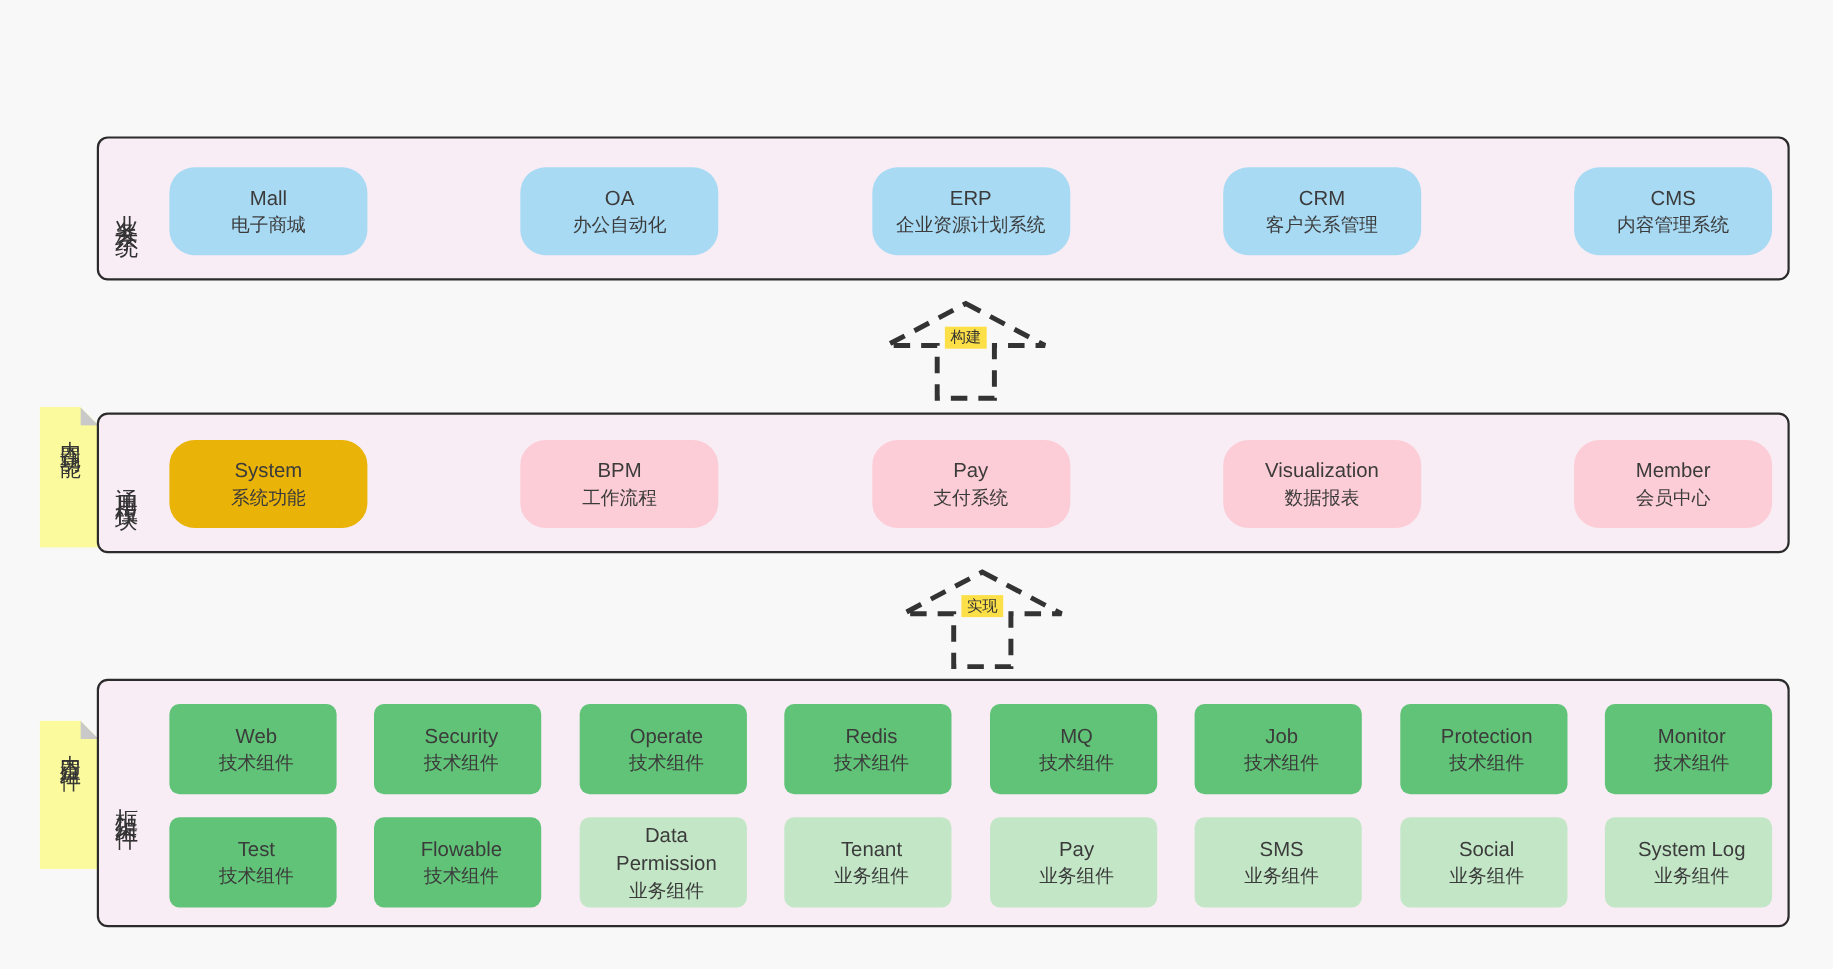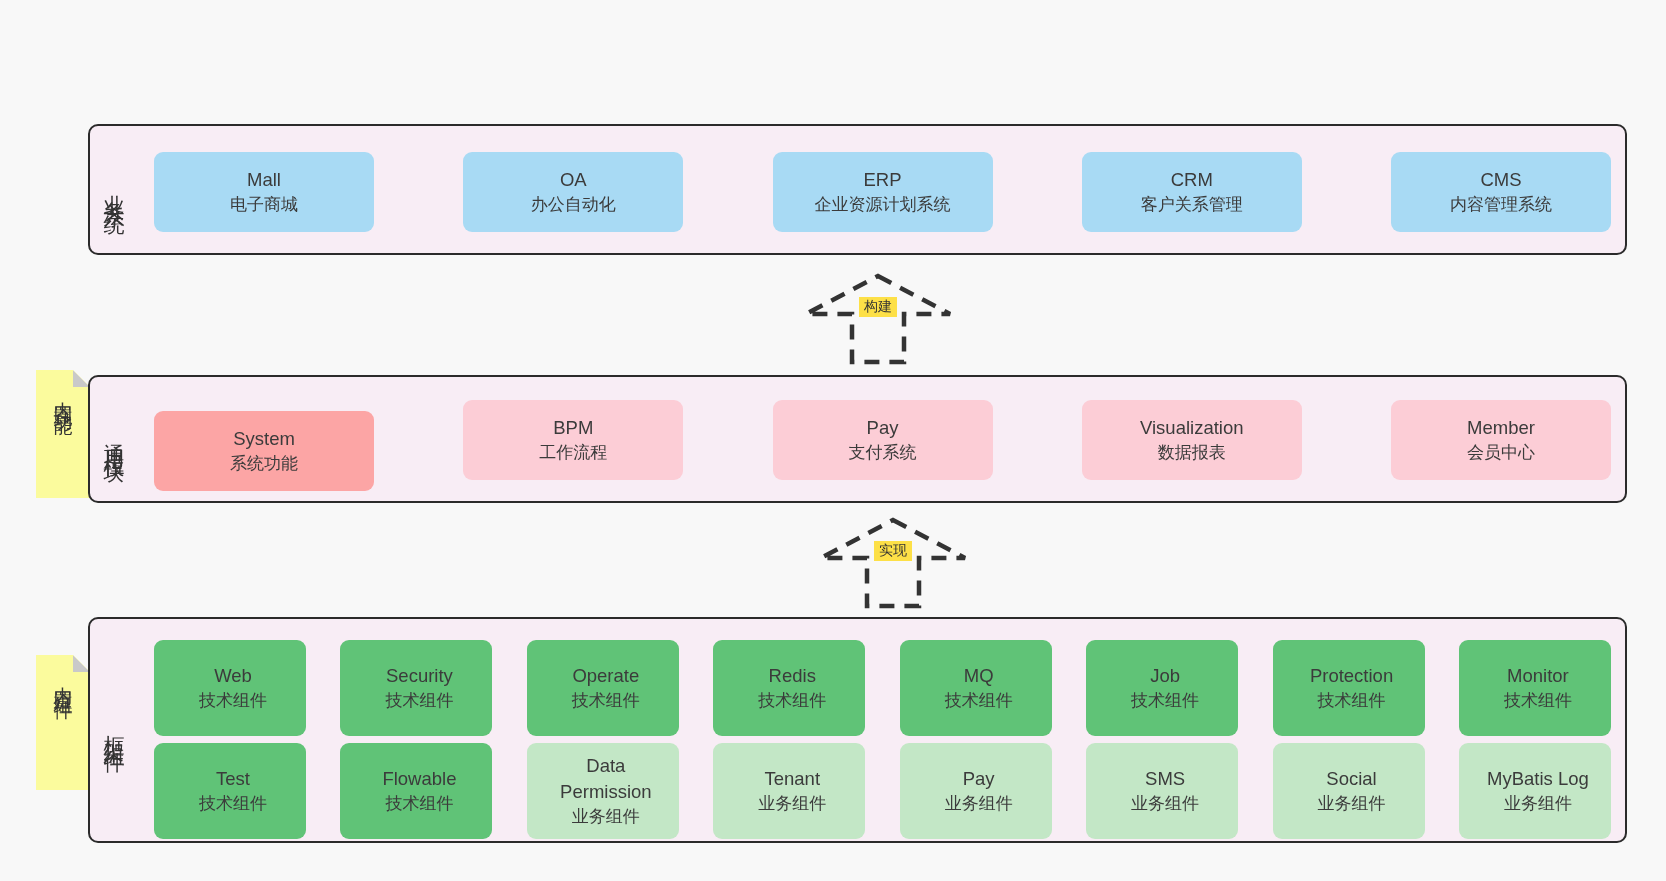--- a/index.html
+++ b/index.html
@@ -31,24 +31,24 @@
   #section-components .row-1 { top:21px; }
   #section-components .row-2 { top:124px; }
 
   .box {
     border-radius:9px; box-sizing:border-box; padding:0 14px;
     display:flex; flex-direction:column; justify-content:center; align-items:center;
     text-align:center; line-height:1.42;
   }
   .box .ttl { font-size:18.5px; }
   .box .sub { font-size:17px; }
-  .box-lg { width:220px; height:80px; }
-  .box-sm { width:152px; height:96px;padding-left:20px; }
+  .box-lg { width:180px; height:80px;border-radius:23px; }
+  .box-sm { width:152px; height:82px;padding-left:20px; }
   .blue       { background:#a8daf4; }
-  .red        { background:#fca5a5;margin-top:11px; }
+  .red        { background:#eab308; }
   .pink       { background:#fccdd6; }
   .green      { background:#60c377; }
   .lightgreen { background:#c3e7c6; }
 
   .note {
     position:absolute; left:36px; width:54px; box-sizing:border-box;
     background:#fbfb9d; padding-top:16px;
     clip-path:polygon(0 0, calc(100% - 17px) 0, 100% 17px, 100% 100%, 0 100%);
     display:flex; justify-content:center;
   }
@@ -208,17 +208,17 @@
     </div>
     <div class="box box-sm lightgreen">
       <div class="ttl">SMS</div>
       <div class="sub">业务组件</div>
     </div>
     <div class="box box-sm lightgreen">
       <div class="ttl">Social</div>
       <div class="sub">业务组件</div>
     </div>
     <div class="box box-sm lightgreen">
-      <div class="ttl">MyBatis Log</div>
+      <div class="ttl">System Log</div>
       <div class="sub">业务组件</div>
     </div>
   </div>
 </div>
 
 </body></html>

